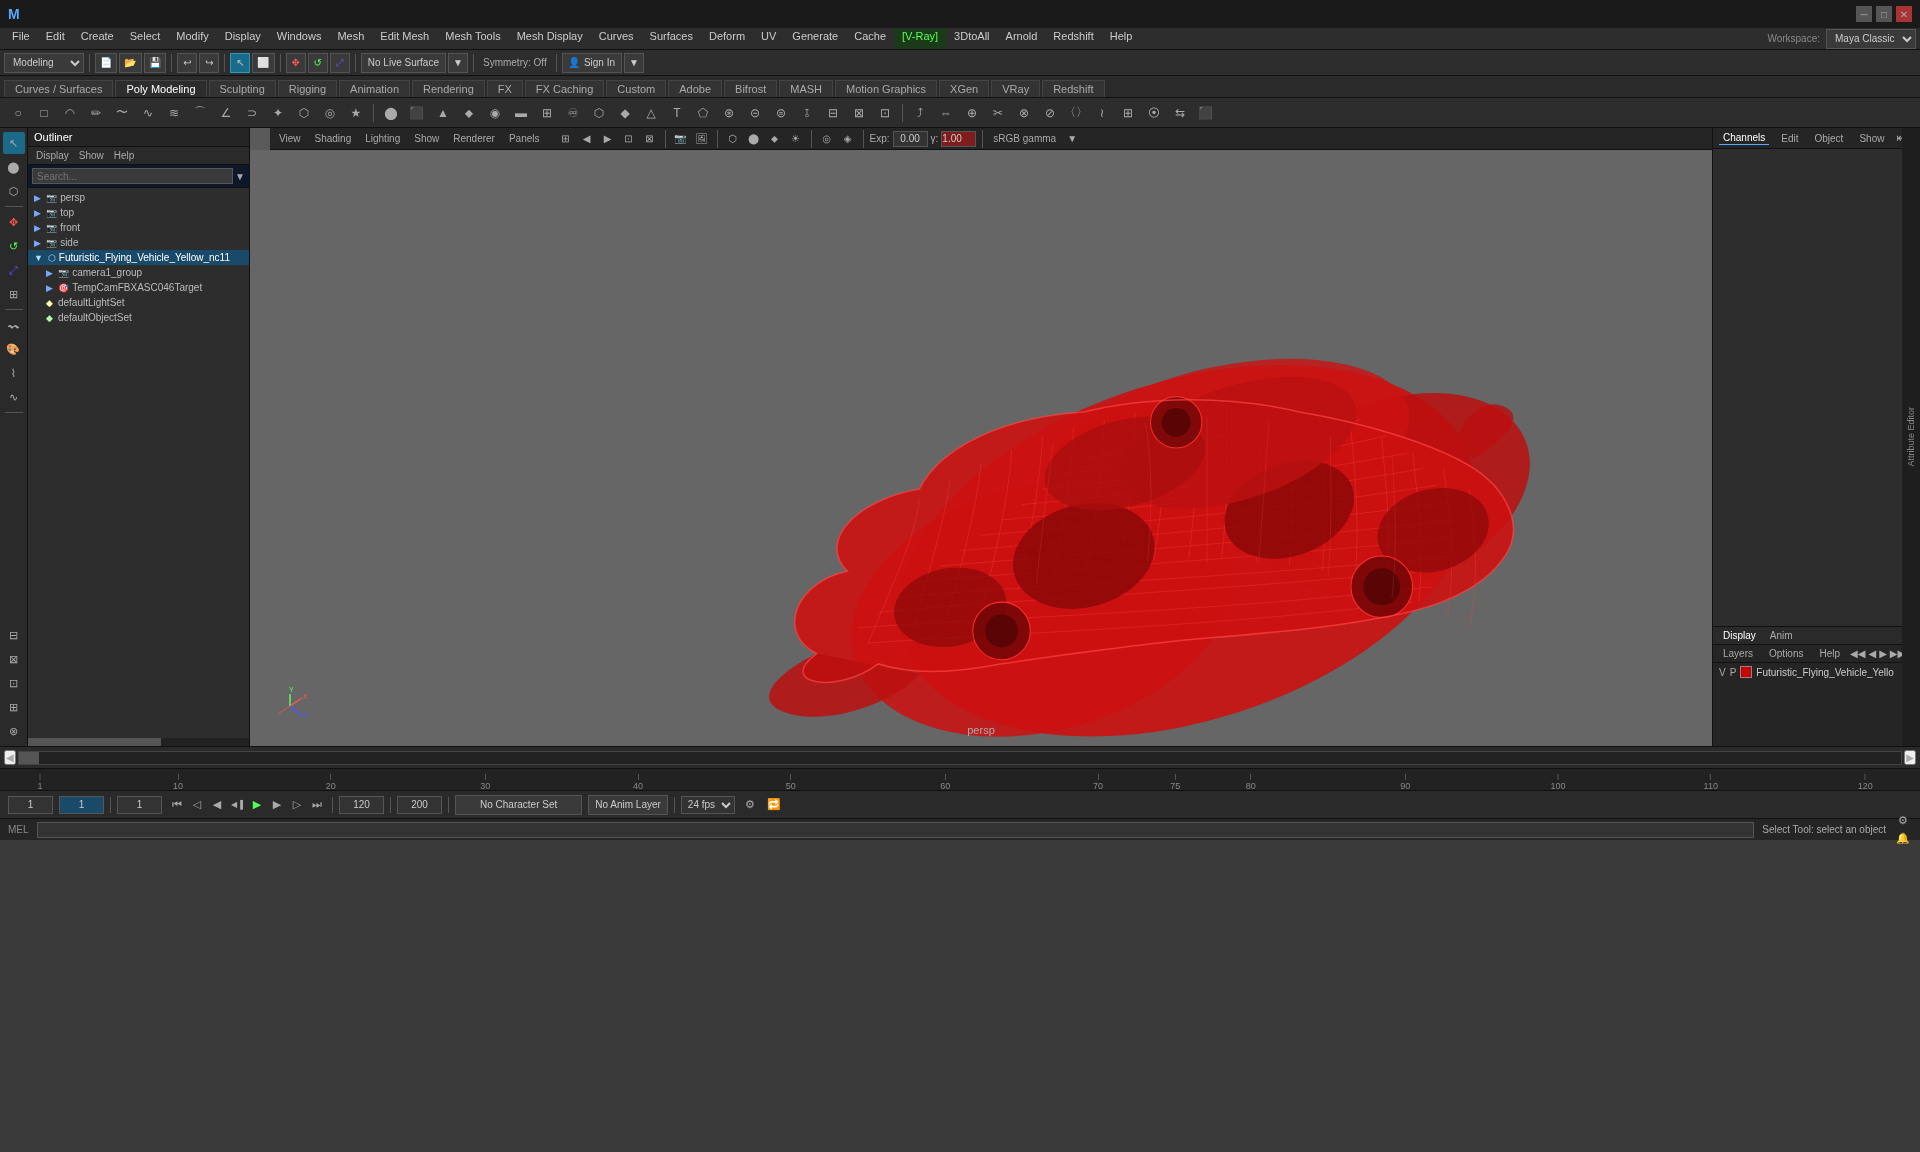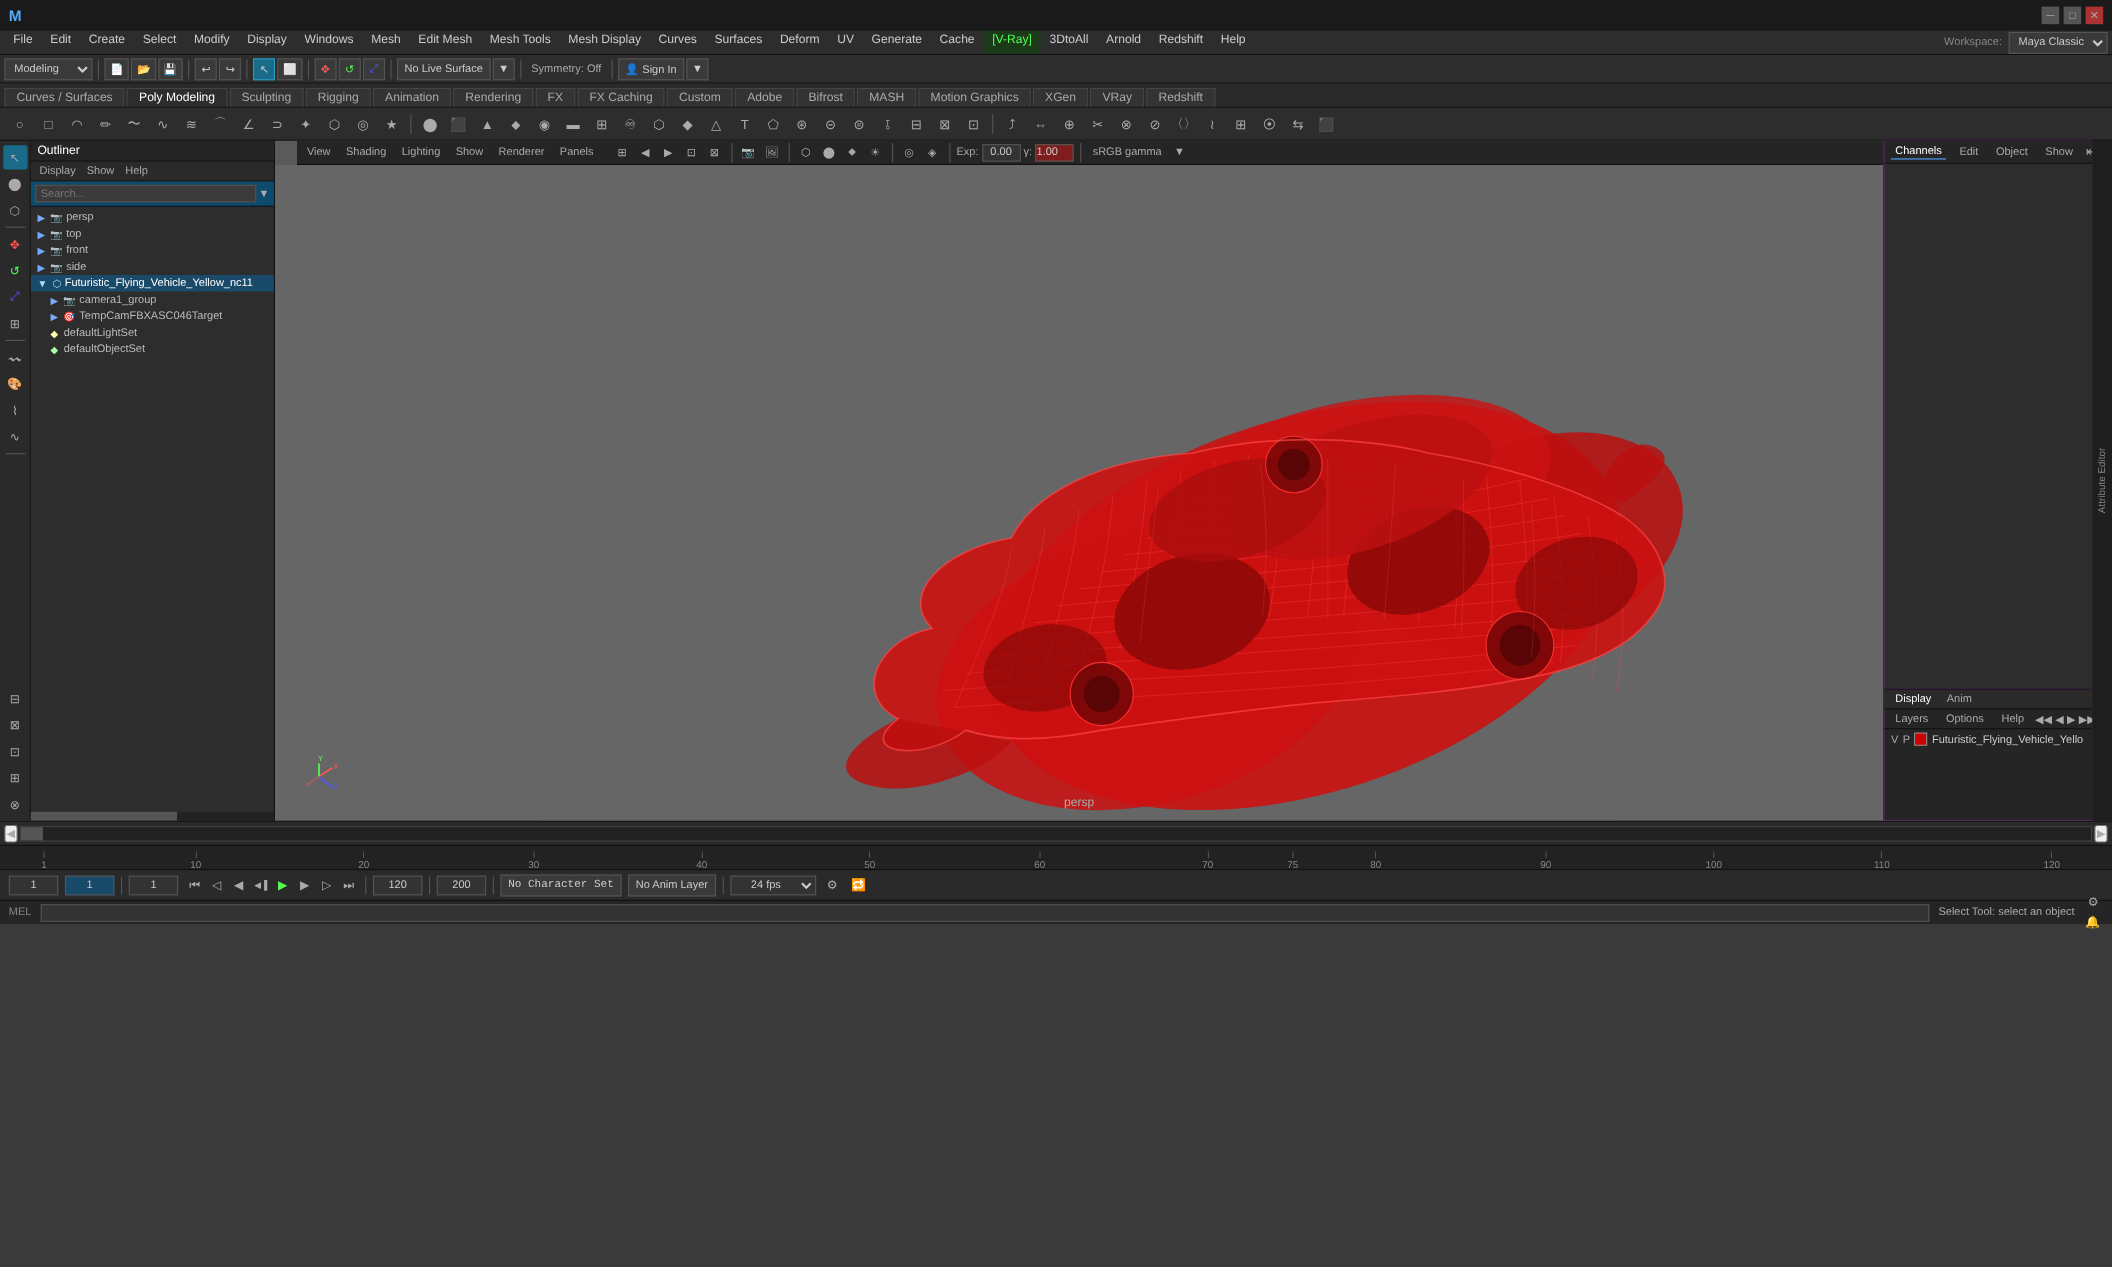--- a/index.html
+++ b/index.html
@@ -173,21 +173,21 @@
       background: #2a2a2a;
     }
     .outliner-menu-item {
       color: #aaa; font-size: 10px; cursor: pointer; padding: 1px 4px;
     }
     #outliner-search {
       display: flex;
       align-items: center;
       padding: 3px 4px;
       border-bottom: 1px solid #111;
-      background: #0c4a6e;
+      background: #0f172a;
     }
     #search-field {
       flex: 1;
       background: #3a3a3a;
       border: 1px solid #555;
       color: #ccc;
       height: 16px;
       font-size: 10px;
       padding: 0 4px;
     }
@@ -442,21 +442,21 @@
       cursor: pointer;
       font-size: 11px;
       display: flex; align-items: center; justify-content: center;
     }
     .fps-select {
       background: #333;
       border: 1px solid #555;
       color: #ccc;
       height: 18px;
       font-size: 10px;
-      padding: 0 14px;
+      padding: 0 2px;
     }
 
     
     #status-bar {
       height: 22px;
       background: #252525;
       display: flex;
       align-items: center;
       padding: 0 8px;
       gap: 8px;
@@ -953,21 +953,21 @@
     <button class="pb-btn">▷</button>
     <button class="pb-btn">⏭</button>
   </div>
 
   <div class="bc-sep"></div>
   <input type="text" class="bc-field" value="120" style="">
   <div class="bc-sep"></div>
   <input type="text" class="bc-field" value="200" style="">
 
   <div class="bc-sep"></div>
-  <button class="toolbar-btn" style="width:auto; padding:0 6px;font-family:Liberation Mono, monospace;">
+  <button class="toolbar-btn" style="width:auto; padding:0 24px;">
     <span>No Character Set</span>
   </button>
   <button class="toolbar-btn" style="width:auto; padding:0 6px;">
     <span>No Anim Layer</span>
   </button>
 
   <div class="bc-sep"></div>
   <select class="fps-select">
     <option>24 fps</option>
     <option>30 fps</option>

